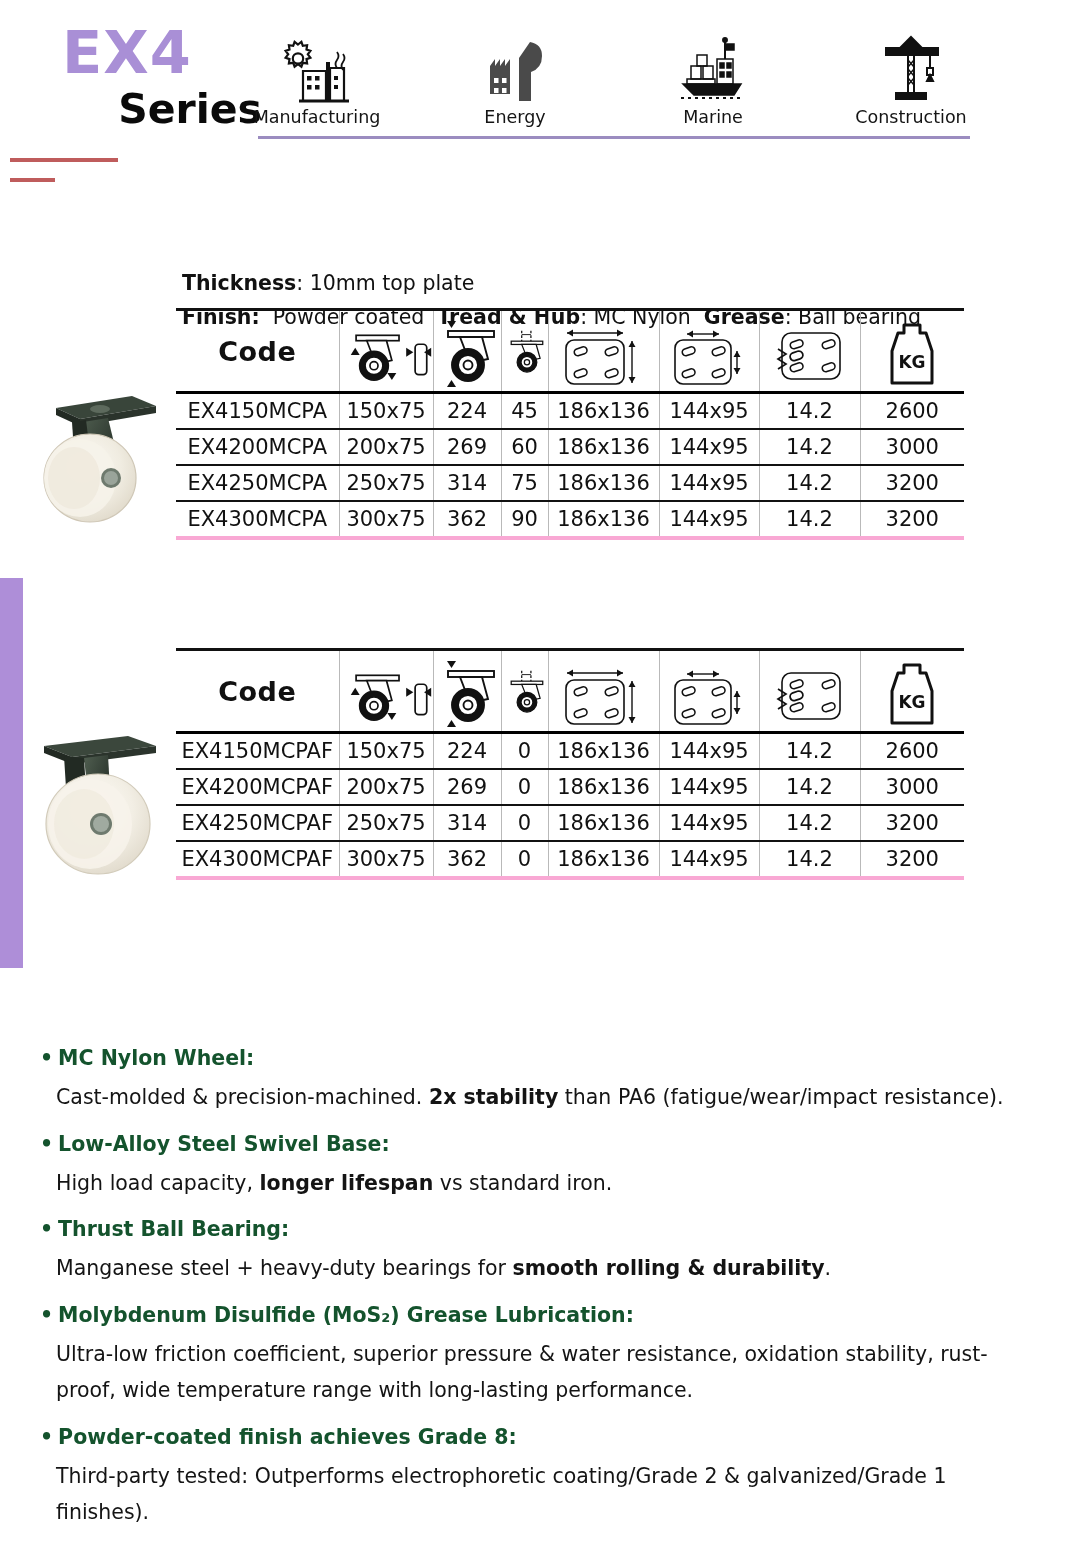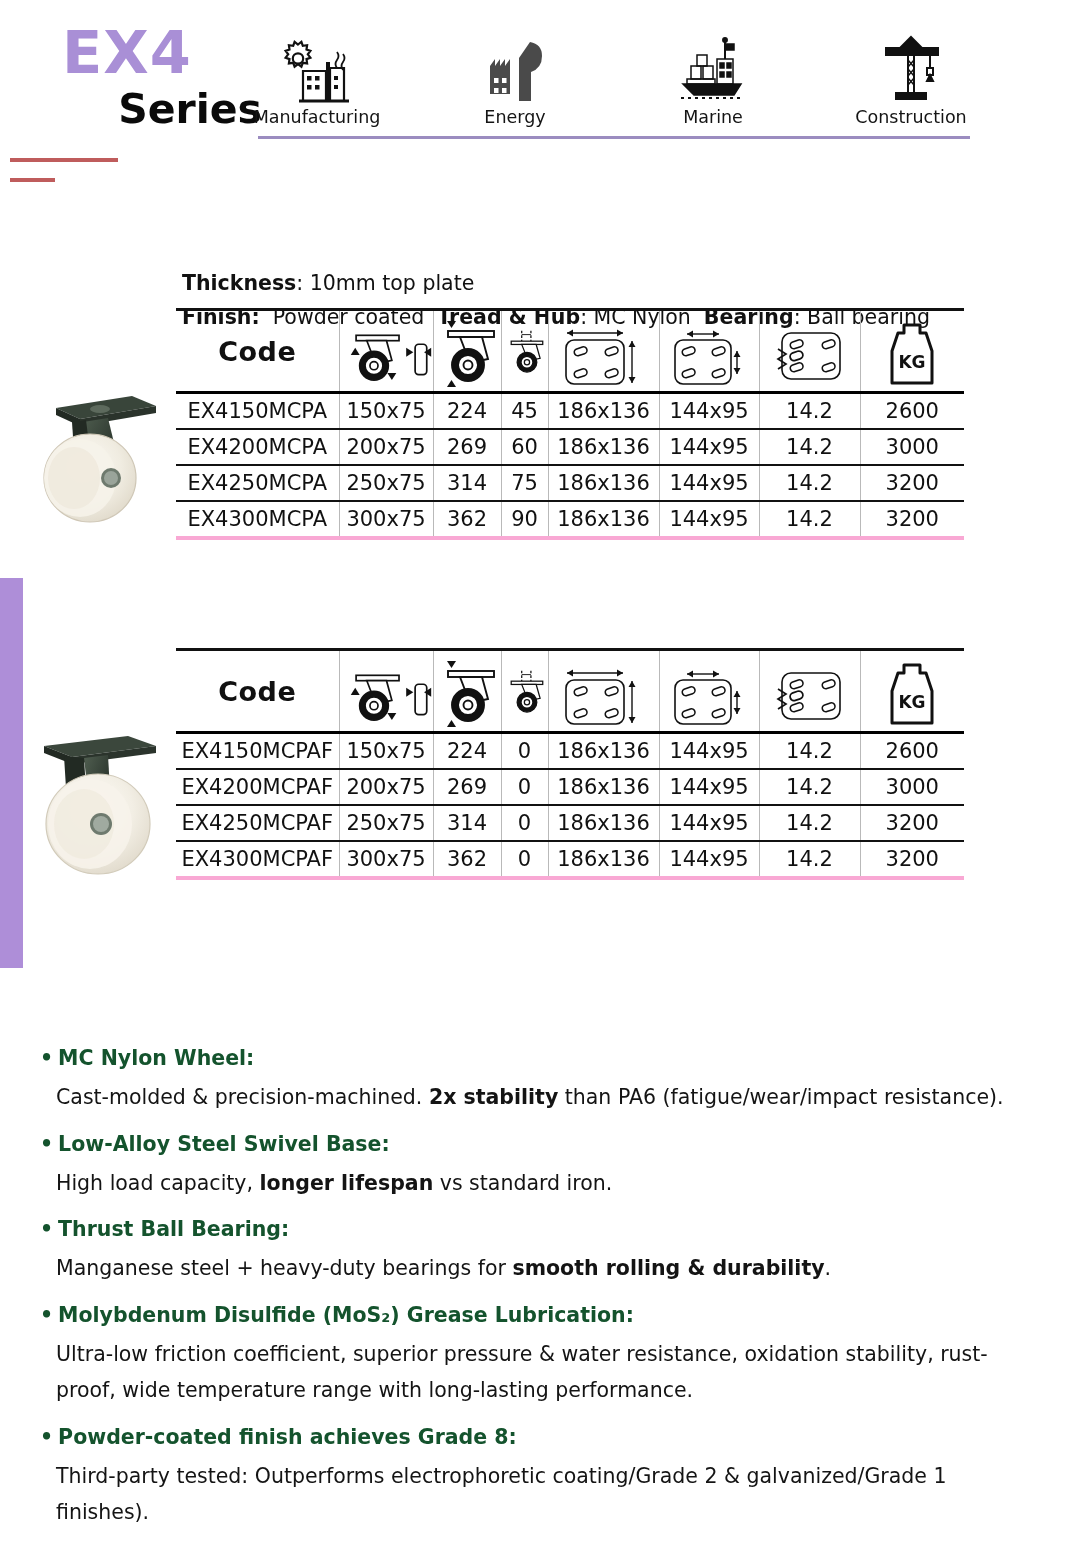--- a/index.html
+++ b/index.html
@@ -309,21 +309,21 @@
   <div class="header-rule"></div>
 </div>
 
 <div class="side-bar"></div>
 
 <div class="spec-notes first">
   <div class="spec-line">
     <b>Thickness</b><span>: </span><span>10mm top plate</span>
   </div>
   <div class="spec-line">
-    <b>Finish:</b><span>&nbsp; </span><span>Powder coated</span><span>&nbsp; </span><b>Tread &amp; Hub</b><span>: </span><span>MC Nylon</span><span>&nbsp; </span><b>Bearing</b><span>: </span><span>Ball bearing</span>
+    <b>Finish:</b><span>&nbsp; </span><span>Powder coated</span><span>&nbsp; </span><b>Tread &amp; Hub</b><span>: </span><span>MC Nylon</span><span>&nbsp; </span><b>Grease</b><span>: </span><span>Ball bearing</span>
   </div>
 </div>
 
 <div class="product-photo p1">
   <svg width="152" height="160" viewBox="0 0 152 160">
     <defs>
       <radialGradient id="wg1" cx="42%" cy="38%" r="72%">
         <stop offset="0%" stop-color="#fdfbf6"></stop>
         <stop offset="58%" stop-color="#f0ece1"></stop>
         <stop offset="100%" stop-color="#ddd6c6"></stop>

